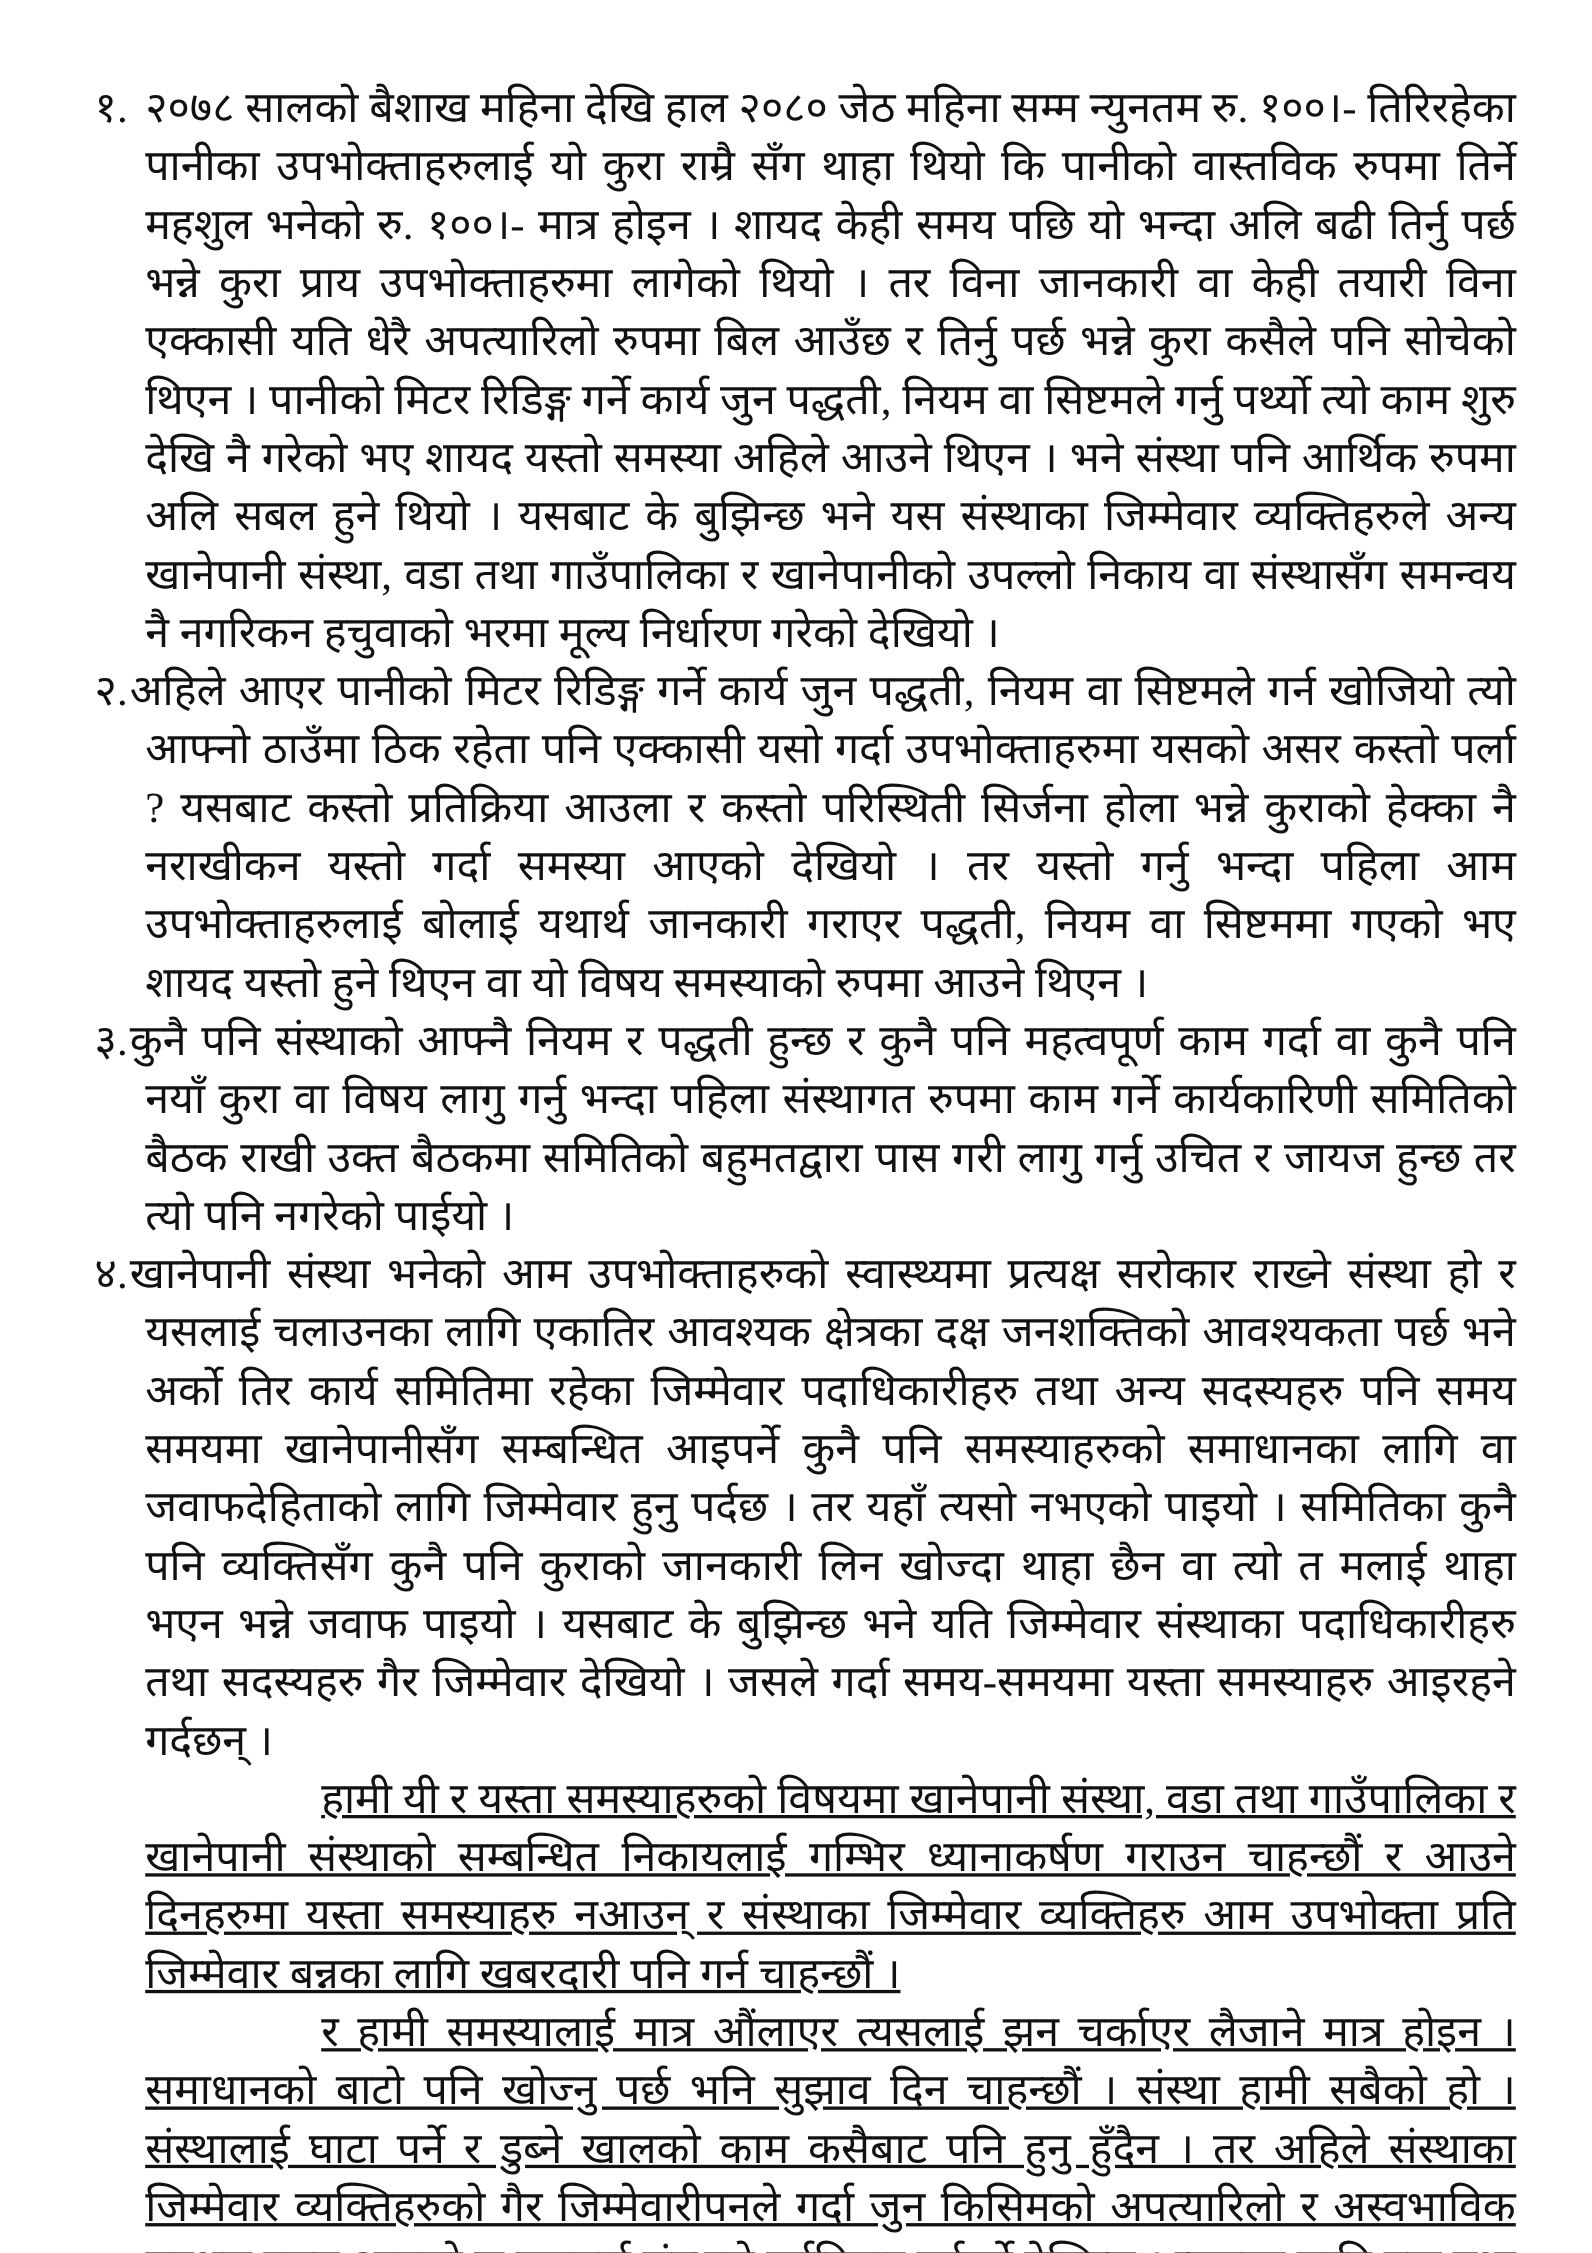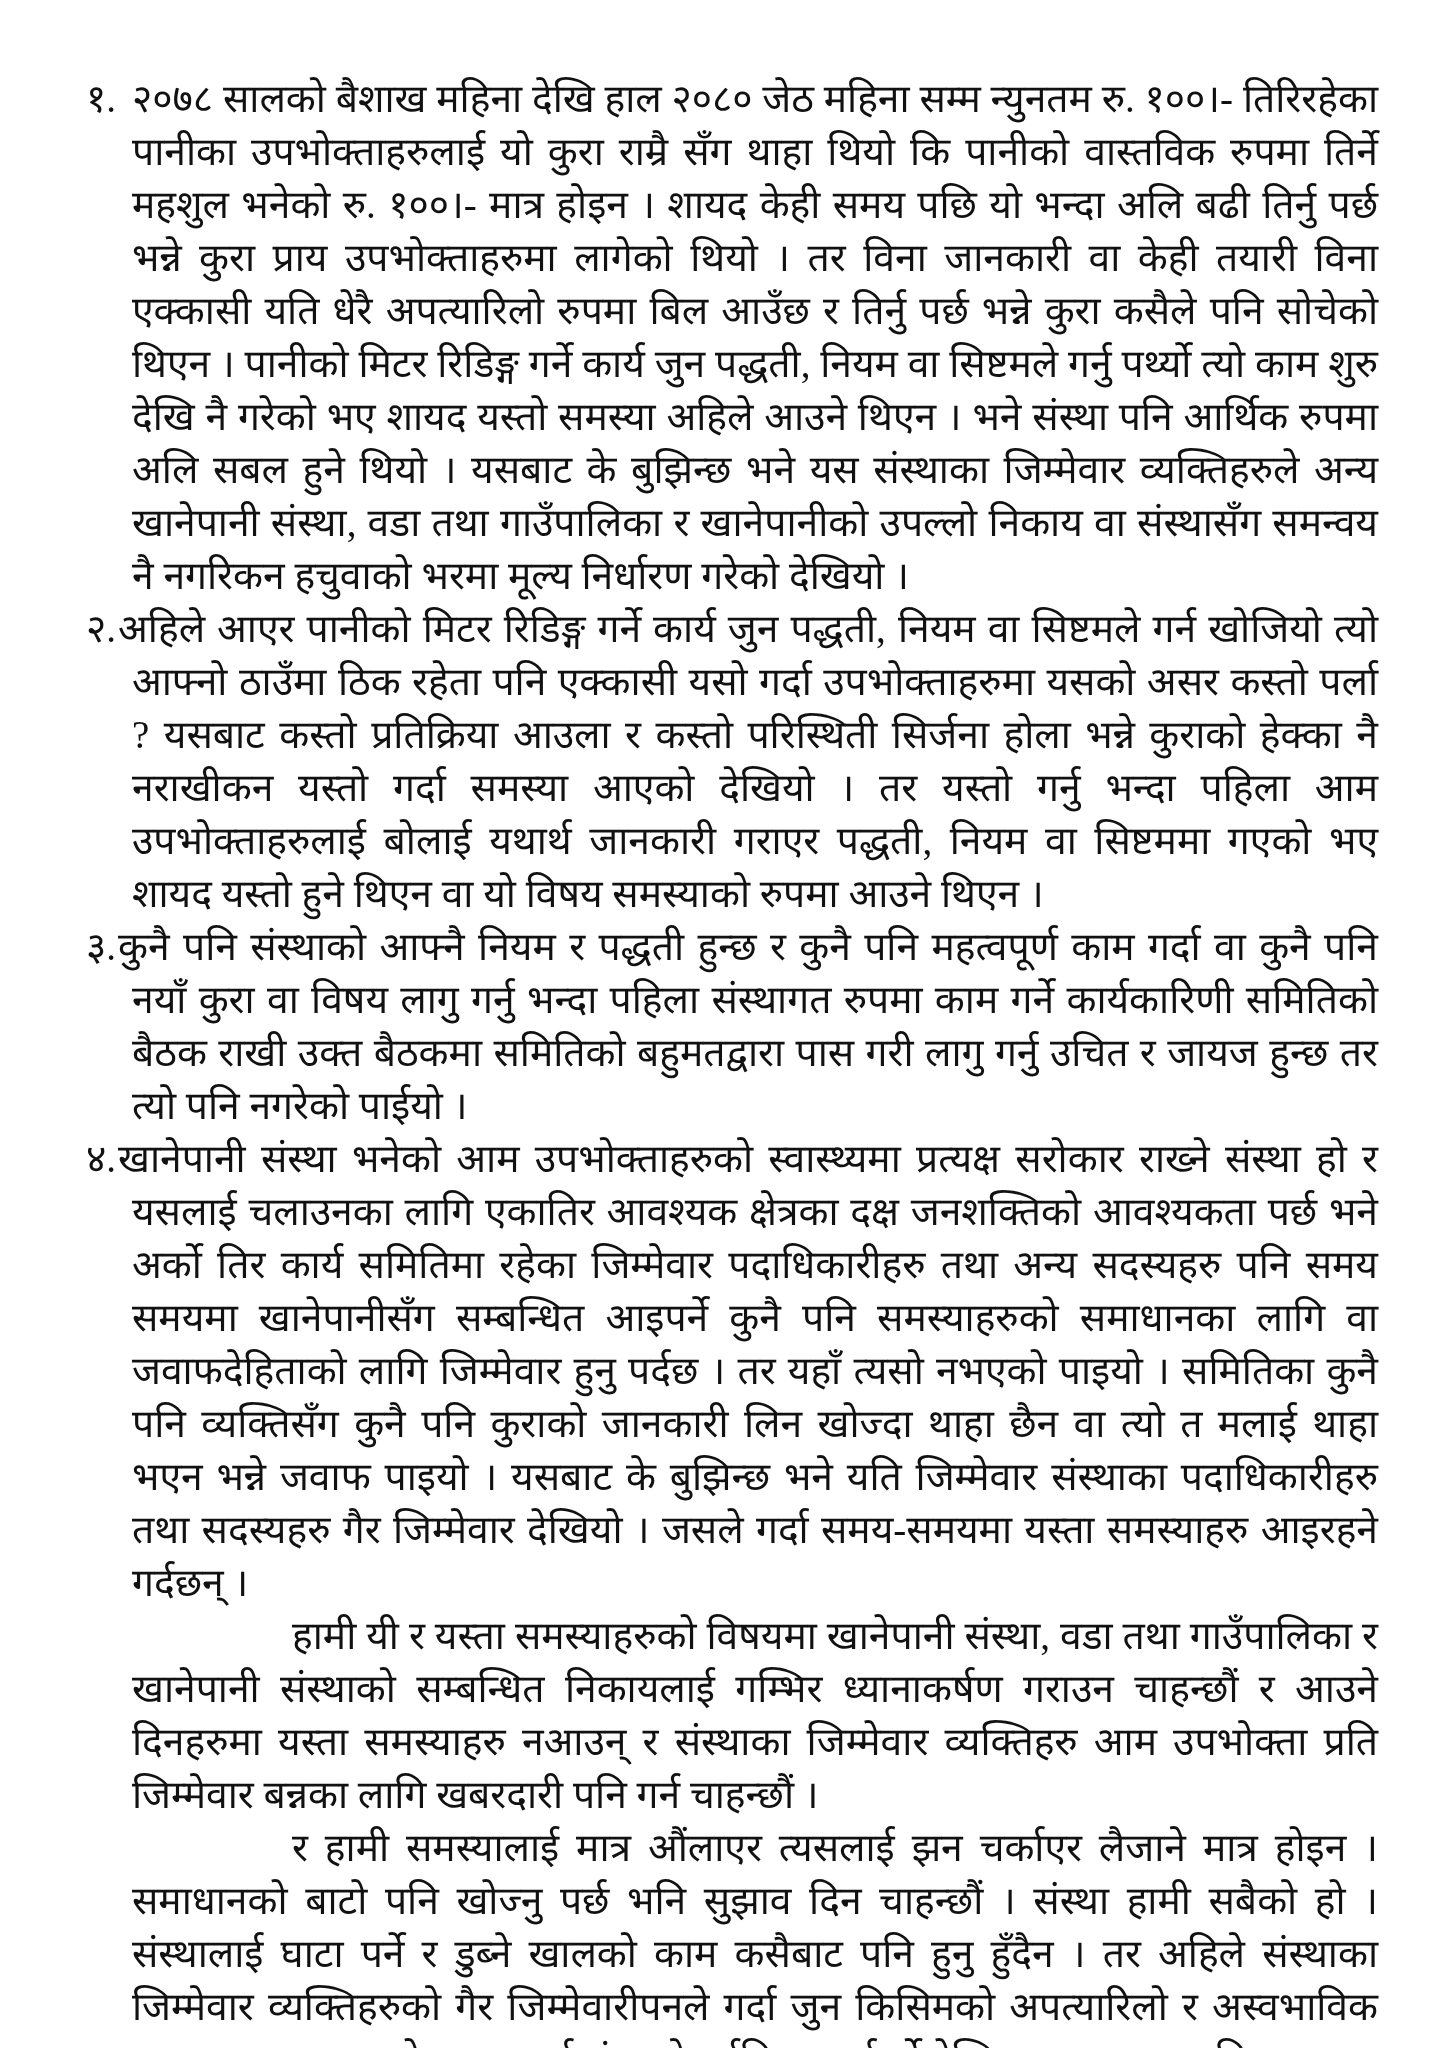--- a/index.html
+++ b/index.html
@@ -35,20 +35,21 @@
   }
   .item.first .marker {
     padding-right: 16px;
   }
   .item:not(.first) .marker {
     padding-right: 2px;
   }
   .para {
     text-indent: 160px;
     padding-left: 46px;
+    text-decoration: underline;
   }
   .signature {
     margin-top: 55px;
     margin-left: 560px;
     width: 520px;
     text-align: center;
   }
   .signature .sig-name {
     font-size: 36px;
     line-height: 50px;

